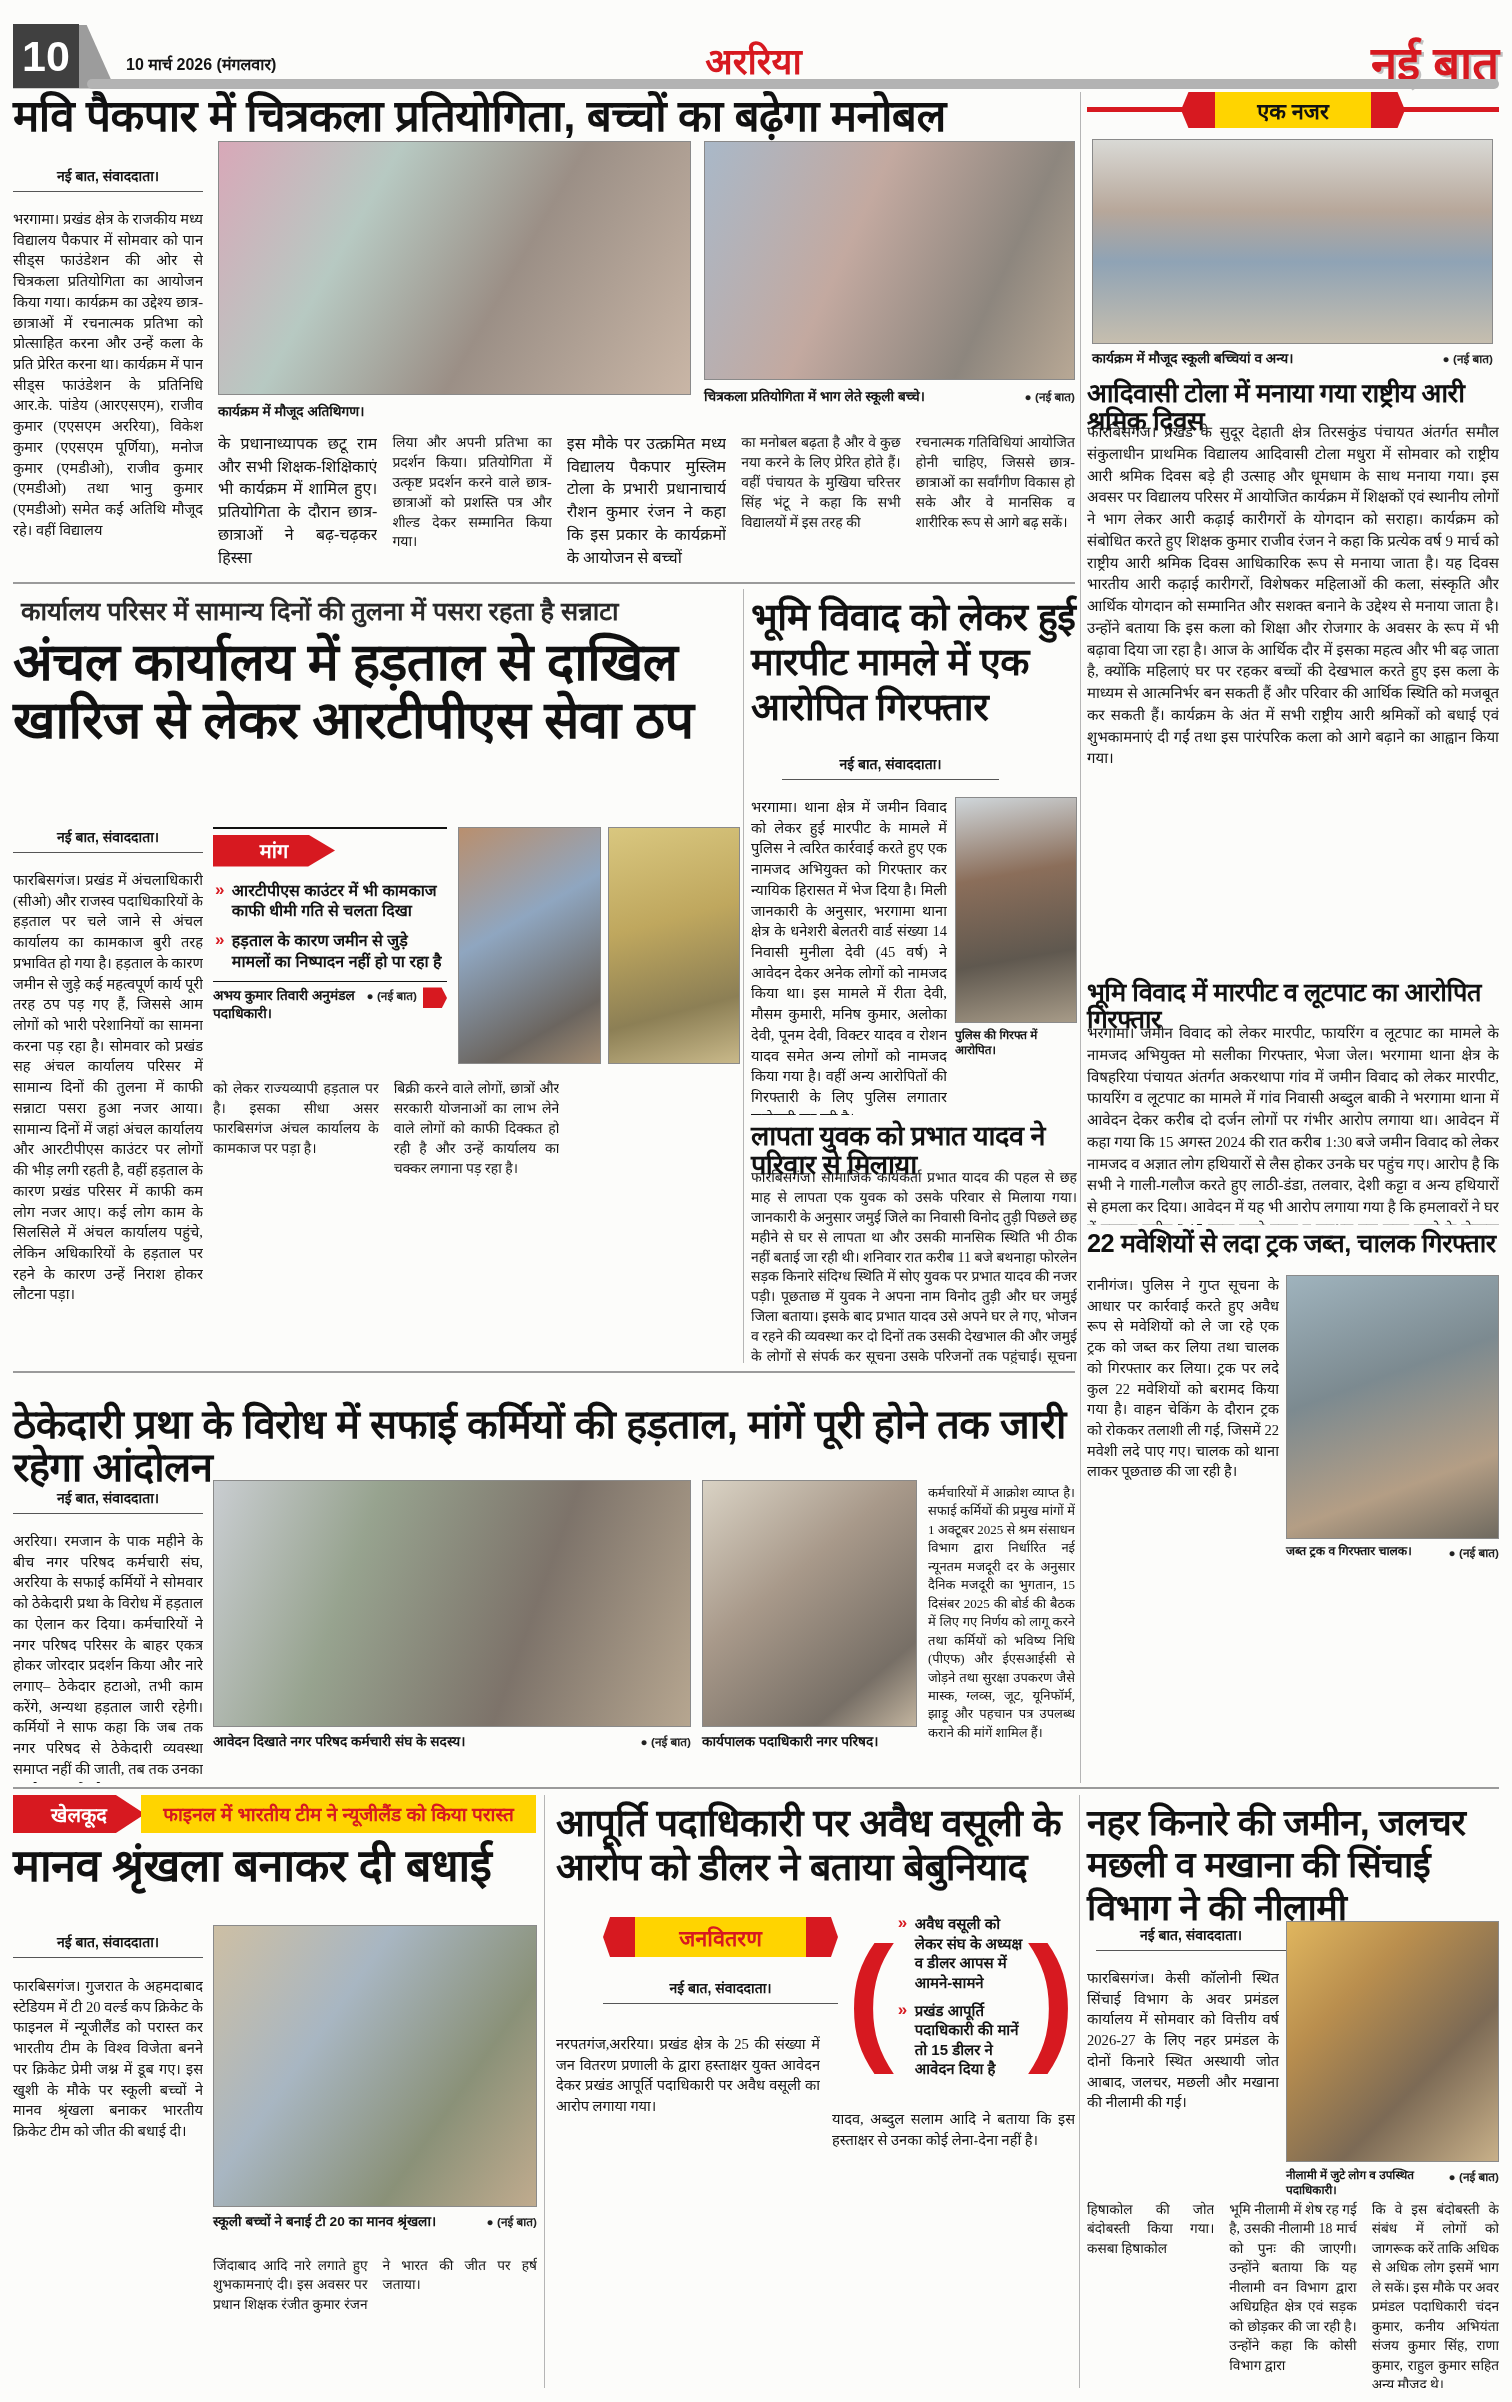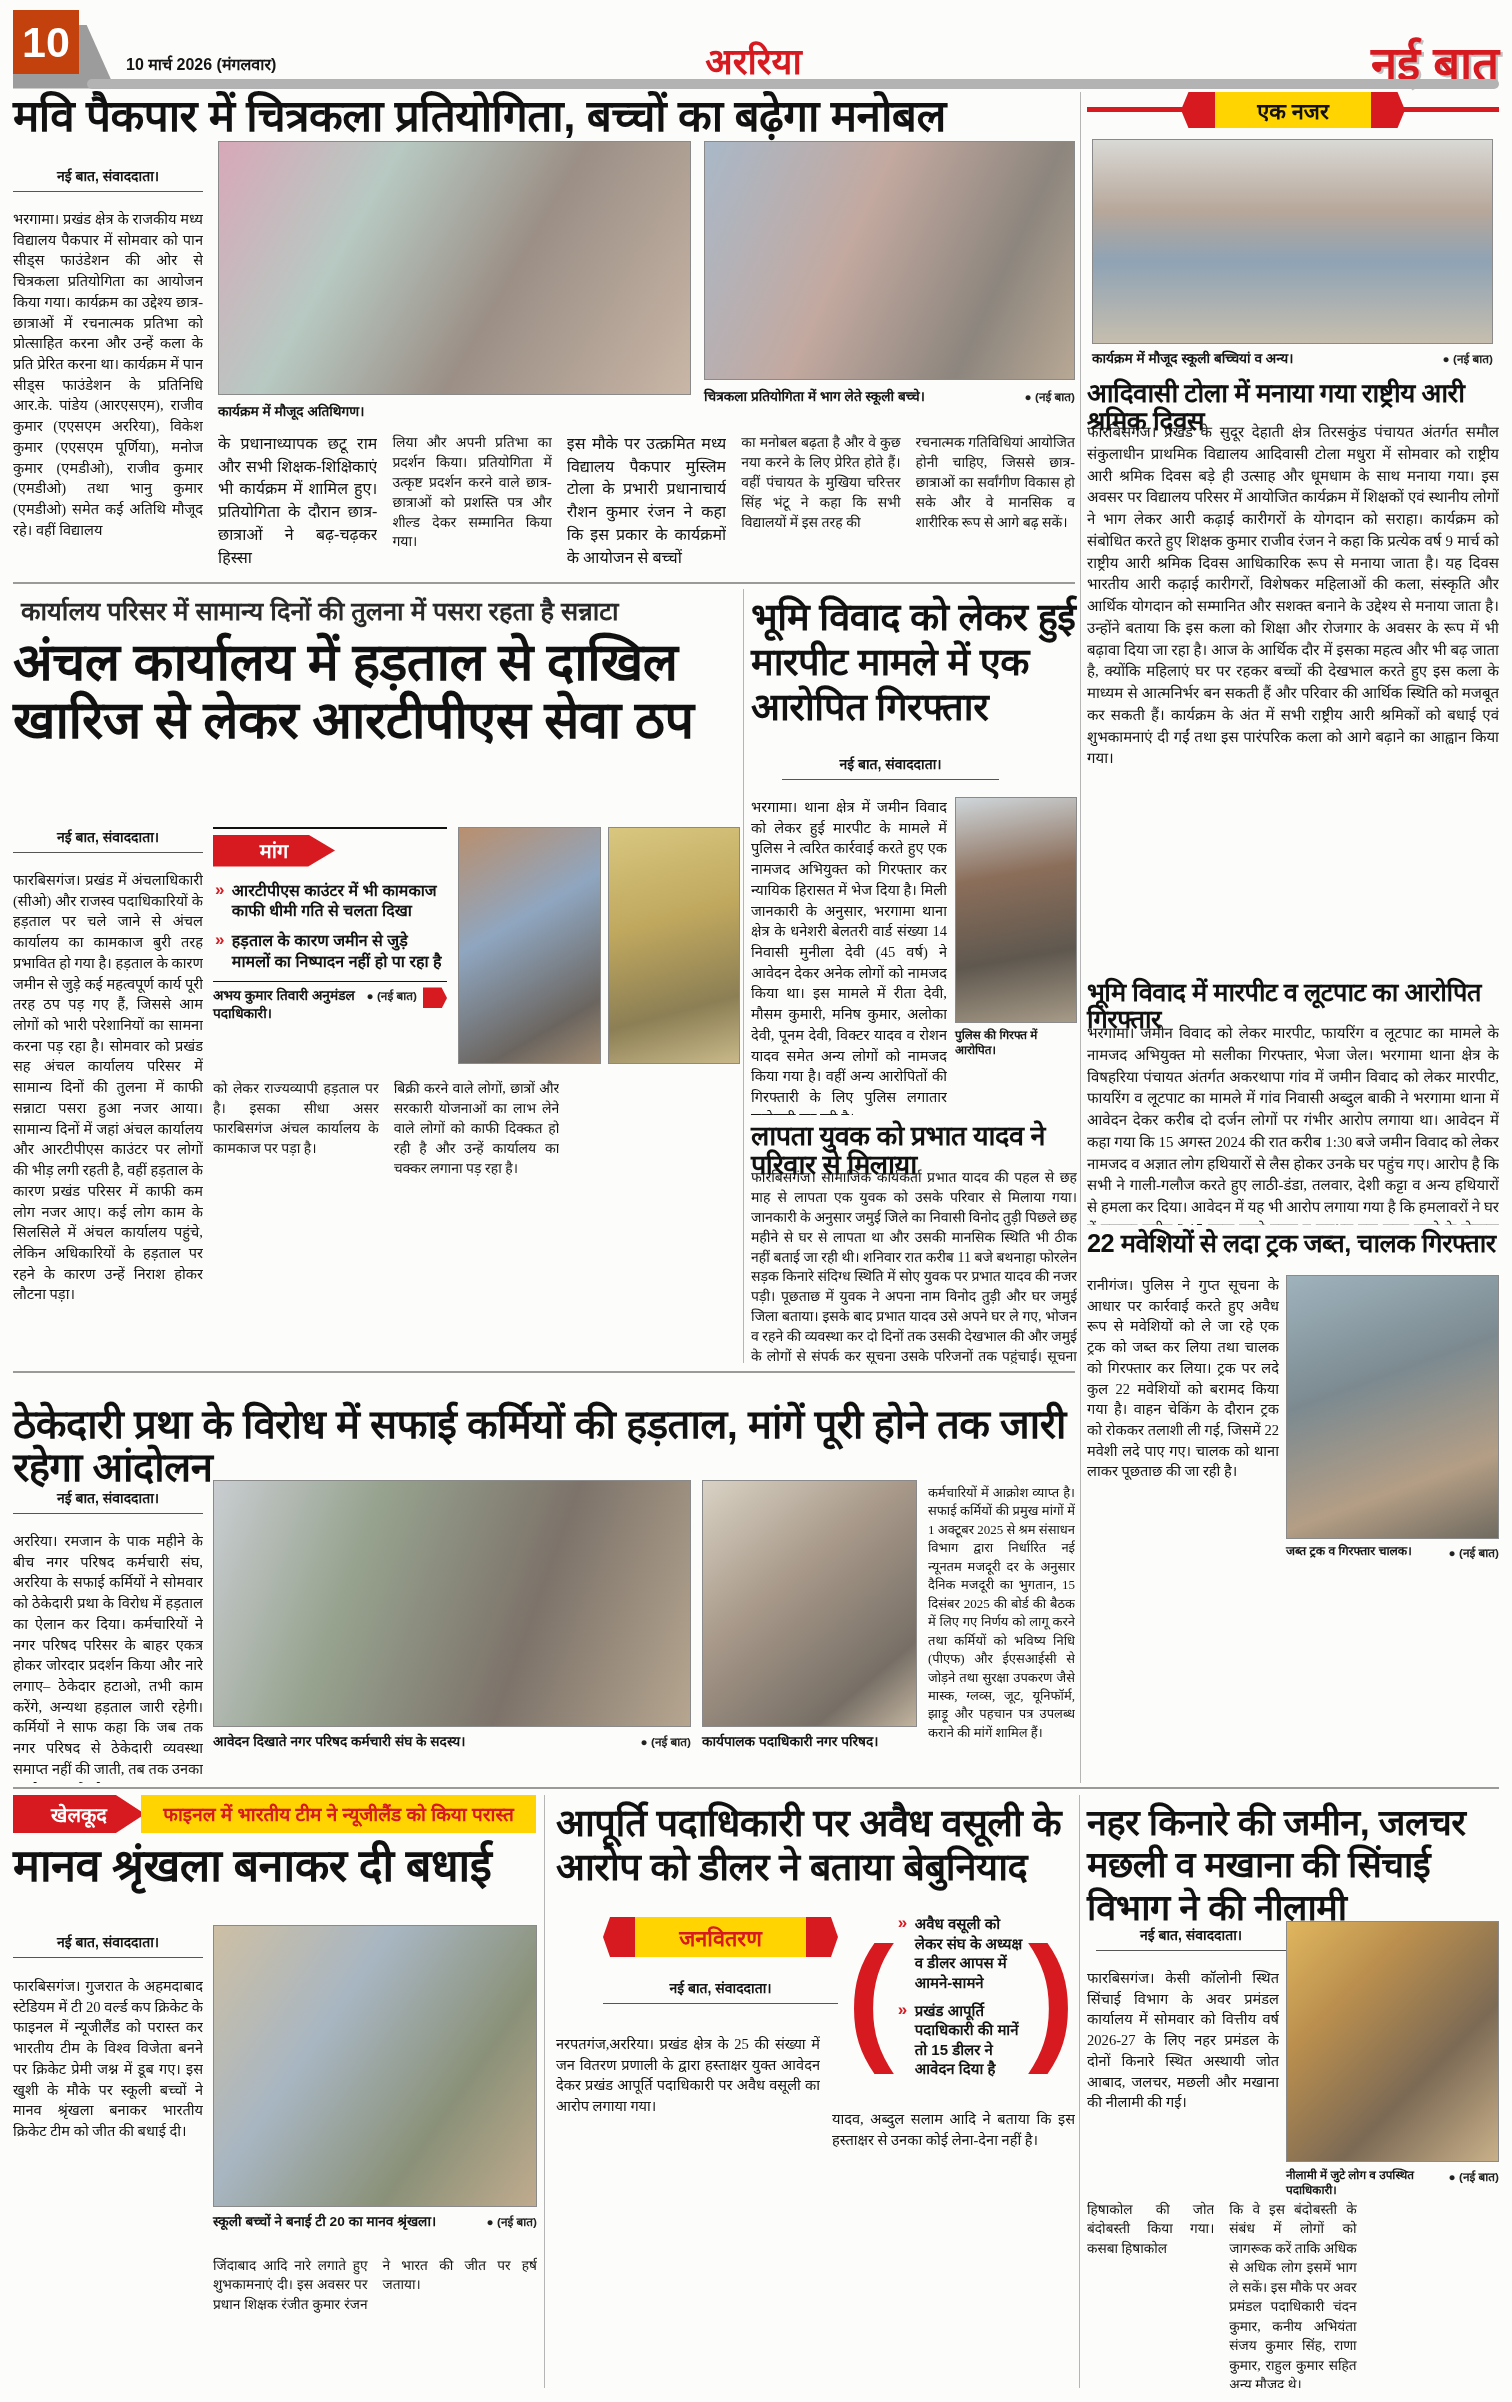--- a/index.html
+++ b/index.html
@@ -32,21 +32,21 @@
   .region{color:#d71920;font-weight:800;font-family:"Liberation Sans", sans-serif;}
   .kicker{font-family:"Liberation Sans", sans-serif;font-weight:800;color:#2a2a2a;}
   .bracket{color:#d71920;font-family:"Liberation Sans", sans-serif;font-weight:bold;}
 </style>
 </head>
 <body>
 
 <div class="page">
 
   <div class="abs" style="left:13px;top:24.5px;width:102px;height:64px;background:#9c9c9c;clip-path:polygon(0 0,72% 0,100% 100%,0 100%);"></div>
-  <div class="abs sans" style="left:13px;top:10px;width:66px;height:64px;background:#c2410c;color:#fff;font-size:43px;font-weight:800;display:flex;align-items:center;justify-content:center;">10</div>
+  <div class="abs sans" style="left:13px;top:24px;width:66px;height:64px;background:#404040;color:#fff;font-size:43px;font-weight:800;display:flex;align-items:center;justify-content:center;">10</div>
   <div class="abs sans" style="left:126px;top:53px;font-size:16px;font-weight:bold;">10 मार्च 2026 (मंगलवार)</div>
   <div class="abs region" style="left:603px;top:36px;width:301px;font-size:36px;text-align:center;">अररिया</div>
   <div class="abs masthead" style="left:1252px;top:30px;width:247px;font-size:47px;text-align:right;">नई बात</div>
   <div class="abs rule-h" style="left:87px;top:79px;width:1412px;height:10.4px;border-radius:5.6px;background:#b3b3b3;"></div>
 
   <div class="abs hl" style="left:13px;top:92px;width:1062px;font-size:44px;">मवि पैकपार में चित्रकला प्रतियोगिता, बच्चों का बढ़ेगा मनोबल</div>
 
   <div class="abs" style="left:13px;top:162px;width:190px;">
     <div class="byline">नई बात, संवाददाता।</div>
   </div>
@@ -215,17 +215,18 @@
     <div class="byline">नई बात, संवाददाता।</div>
   </div>
   <div class="abs body-txt" style="left:1087px;top:1968px;width:192px;height:218px;">फारबिसगंज। केसी कॉलोनी स्थित सिंचाई विभाग के अवर प्रमंडल कार्यालय में सोमवार को वित्तीय वर्ष 2026-27 के लिए नहर प्रमंडल के दोनों किनारे स्थित अस्थायी जोत आबाद, जलचर, मछली और मखाना की नीलामी की गई।</div>
   <div class="abs ph" style="left:1286px;top:1921px;width:213px;height:241px;background:linear-gradient(135deg,#e0b65e 0%,#b98e4e 30%,#7c6a55 65%,#c8b089 100%);"></div>
   <div class="abs caprow" style="left:1286px;top:2168px;width:213px;">
     <span class="cap" style="font-size:11.8px;">नीलामी में जुटे लोग व उपस्थित पदाधिकारी।</span>
     <span class="cred">● (नई बात)</span>
   </div>
   <div class="abs colgrid" style="left:1087px;top:2200px;width:412px;height:188px;grid-template-columns:repeat(3,1fr);">
     <div class="body-txt" style="font-size:13.7px;">हिषाकोल की जोत बंदोबस्ती किया गया। कसबा हिषाकोल</div>
+    <div class="body-txt" style="font-size:13.7px;">भूमि नीलामी में शेष रह गई है, उसकी नीलामी 18 मार्च को पुनः की जाएगी। उन्होंने बताया कि यह नीलामी वन विभाग द्वारा अधिग्रहित क्षेत्र एवं सड़क को छोड़कर की जा रही है। उन्होंने कहा कि कोसी विभाग द्वारा</div>
     <div class="body-txt" style="font-size:13.7px;">कि वे इस बंदोबस्ती के संबंध में लोगों को जागरूक करें ताकि अधिक से अधिक लोग इसमें भाग ले सकें। इस मौके पर अवर प्रमंडल पदाधिकारी चंदन कुमार, कनीय अभियंता संजय कुमार सिंह, राणा कुमार, राहुल कुमार सहित अन्य मौजूद थे।</div>
   </div>
 
 </div>
 
 
 </body></html>

